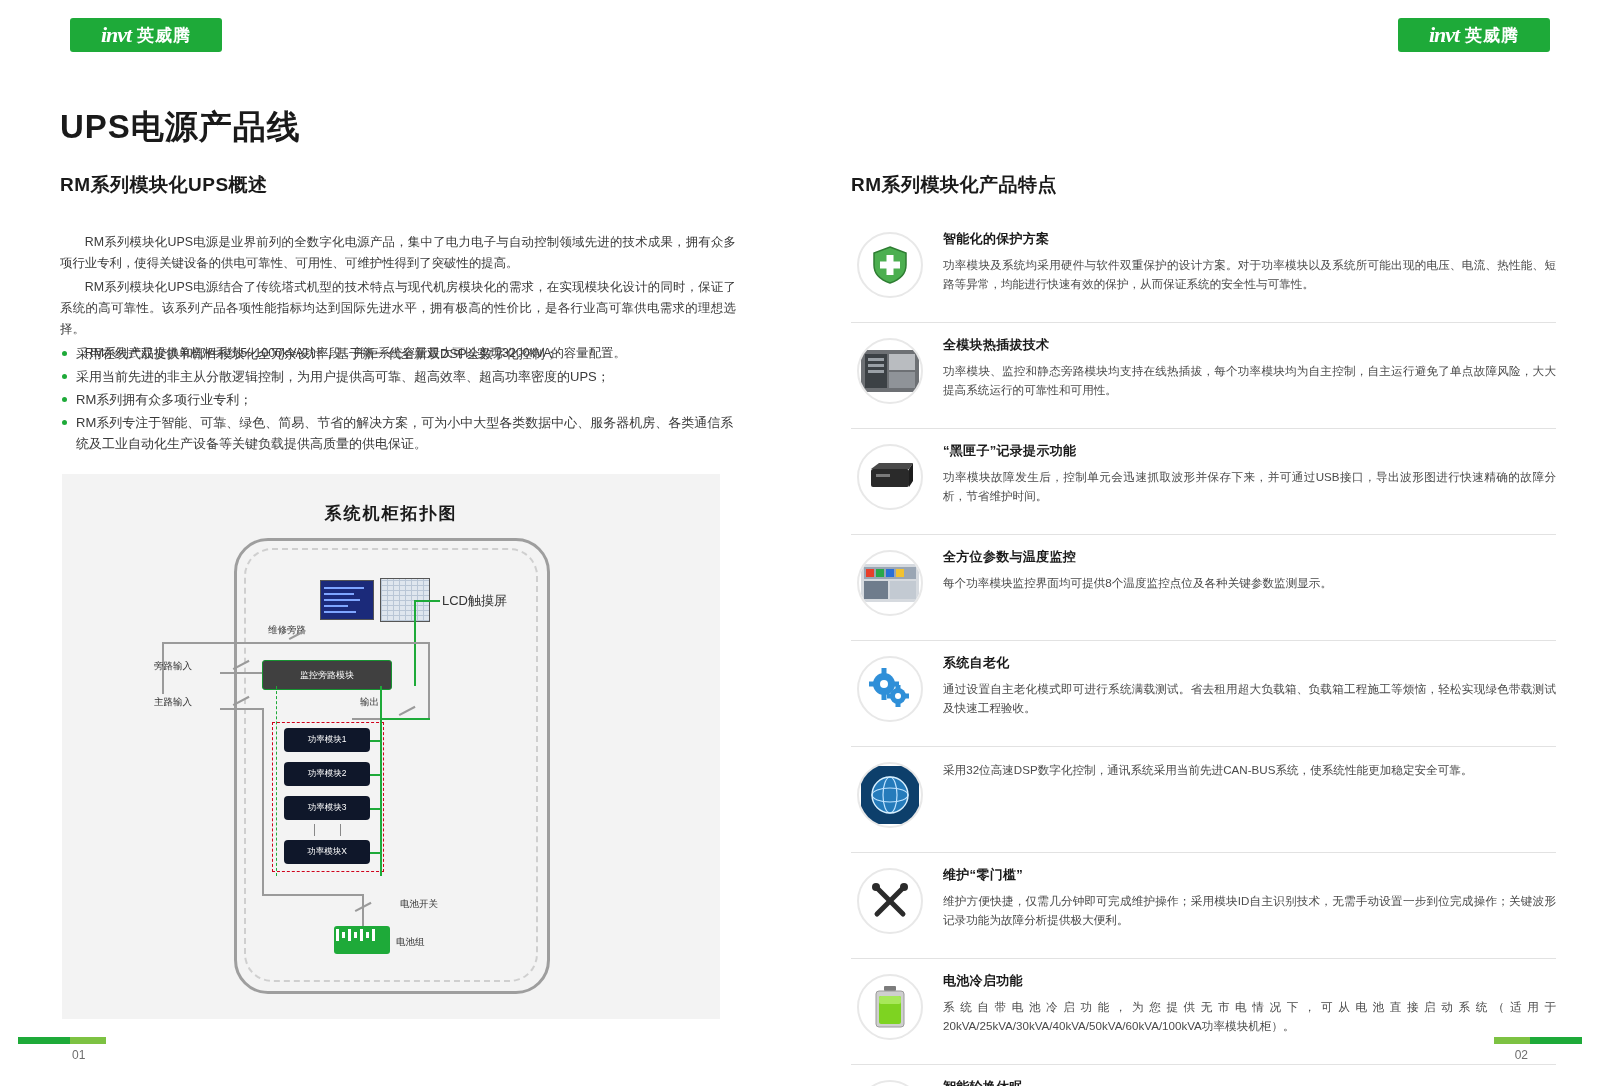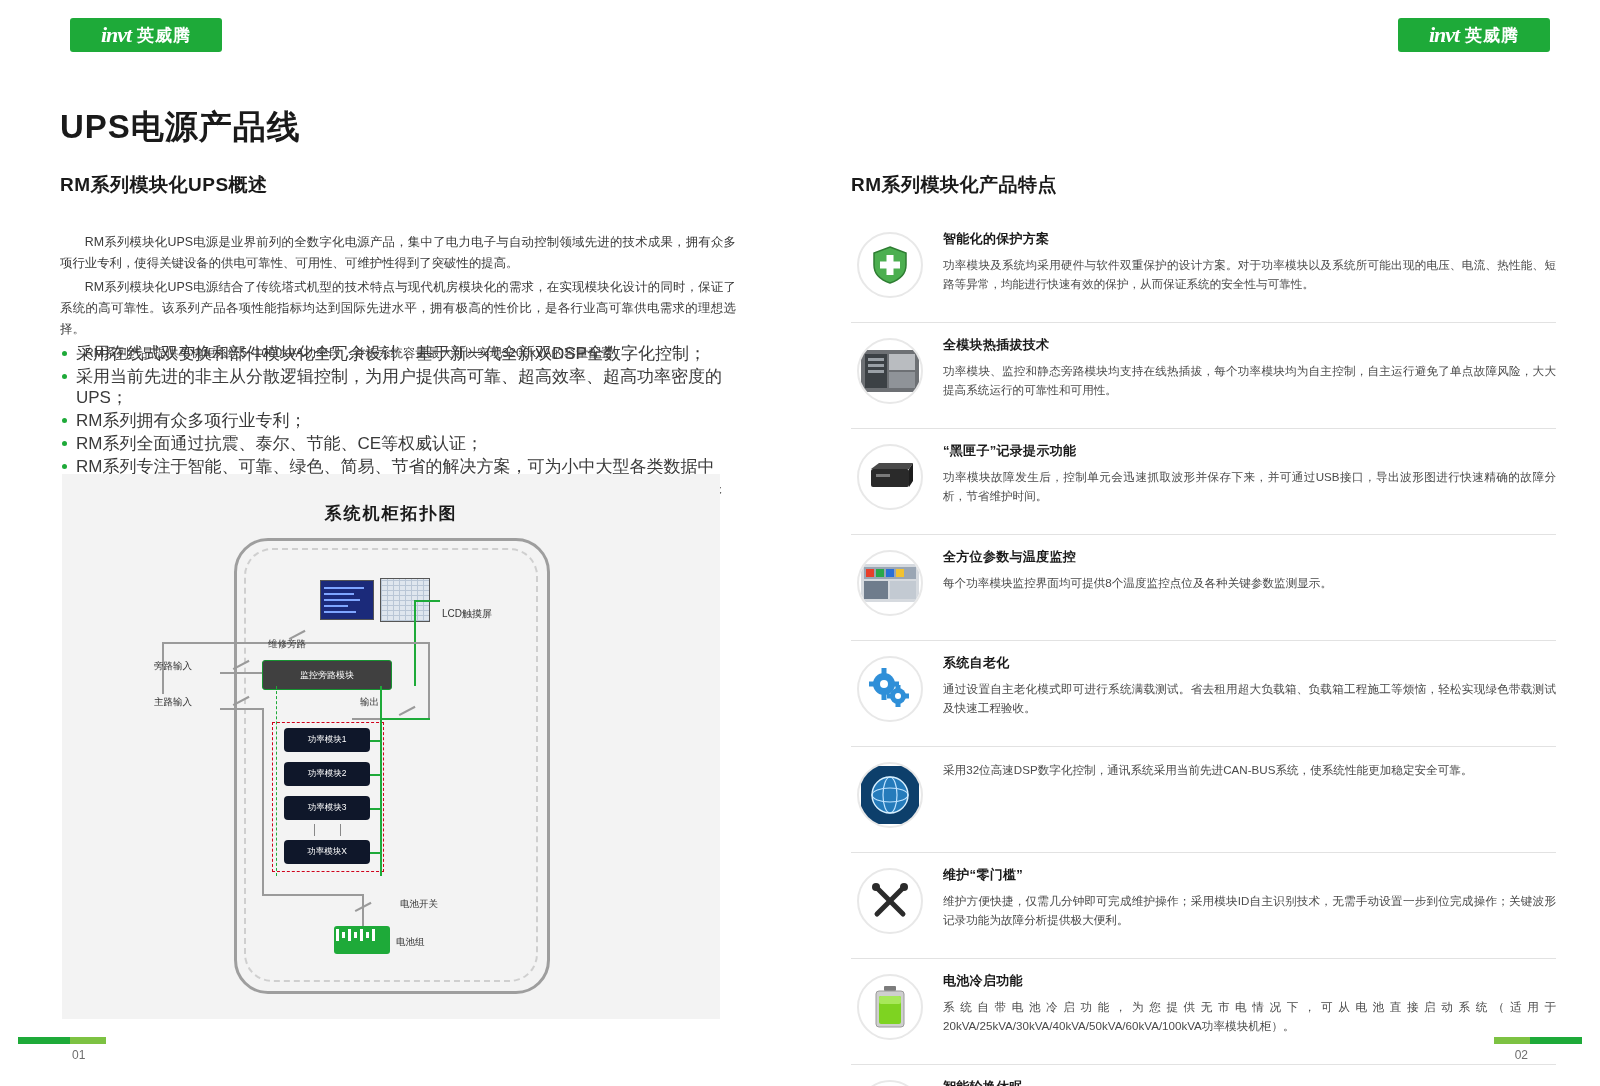--- a/index.html
+++ b/index.html
@@ -45,21 +45,21 @@
   .sub-left{left:60px;top:172px;}
 
   
   .para-block{position:absolute;left:60px;top:232px;width:676px;}
   .para{
     font-size:12.4px;line-height:21px;color:#3a3a3a;text-align:justify;
     text-indent:2em;margin:0 0 3px 0;
   }
   .bullets{position:absolute;left:62px;top:343px;width:676px;}
   .bullet{
-    position:relative;font-size:17px;line-height:21px;color:#3a3a3a;
+    position:relative;font-size:13px;line-height:21px;color:#3a3a3a;
     padding-left:14px;margin-bottom:2px;
   }
   .bullet:before{
     content:"";position:absolute;left:0;top:8px;width:5px;height:5px;
     border-radius:50%;background:#1eaa39;
   }
 
   
   .figure{
     position:absolute;left:62px;top:474px;width:658px;height:545px;
@@ -79,21 +79,21 @@
   }
   .scr{
     position:absolute;border:1px solid #555;
   }
   .scr1{left:258px;top:106px;width:52px;height:38px;background:#1b2a7a;}
   .scr1 .ln{position:absolute;left:3px;height:2px;background:#7fa6ff;}
   .scr2{left:318px;top:104px;width:48px;height:42px;background:#dfe6ee;
         background-image:
           repeating-linear-gradient(0deg,#b9c6d6 0 1px,transparent 1px 5px),
           repeating-linear-gradient(90deg,#b9c6d6 0 1px,transparent 1px 6px);}
-  .lcd-label{position:absolute;left:380px;top:133px;font-size:10px;color:#333;}
+  .lcd-label{position:absolute;left:380px;top:118px;font-size:13px;color:#333;}
   .green-line{position:absolute;background:#1eaa39;}
   .grey-line{position:absolute;background:#9a9a9a;}
   .dash-green{position:absolute;border-left:1.5px dashed #1eaa39;}
   .gbox{
     position:absolute;background:#404040;border-radius:3px;color:#fff;
     font-size:9px;display:flex;align-items:center;justify-content:center;
     border:1px solid #169331;
     text-align:center;
   }
   .mod{
@@ -151,21 +151,20 @@
     <div class="para-block">
       <p class="para">RM系列模块化UPS电源是业界前列的全数字化电源产品，集中了电力电子与自动控制领域先进的技术成果，拥有众多项行业专利，使得关键设备的供电可靠性、可用性、可维护性得到了突破性的提高。</p>
       <p class="para">RM系列模块化UPS电源结合了传统塔式机型的技术特点与现代机房模块化的需求，在实现模块化设计的同时，保证了系统的高可靠性。该系列产品各项性能指标均达到国际先进水平，拥有极高的性价比，是各行业高可靠供电需求的理想选择。</p>
       <p class="para">RM系列产品提供单机柜系统5~1000kVA功率段，并柜系统容量最大可以实现3200kVA的容量配置。</p>
     </div>
 
     <div class="bullets">
       <div class="bullet">采用在线式双变换和部件模块化全冗余设计，基于新一代全新双DSP全数字化控制；</div>
       <div class="bullet">采用当前先进的非主从分散逻辑控制，为用户提供高可靠、超高效率、超高功率密度的UPS；</div>
       <div class="bullet">RM系列拥有众多项行业专利；</div>
-      <div class="bullet">RM系列全面通过抗震、泰尔、节能、CE等权威认证；</div>
       <div class="bullet">RM系列专注于智能、可靠、绿色、简易、节省的解决方案，可为小中大型各类数据中心、服务器机房、各类通信系统及工业自动化生产设备等关键负载提供高质量的供电保证。</div>
     </div>
 
     <div class="figure">
       <div class="fig-title">系统机柜拓扑图</div>
 
       <div class="cabinet"></div>
       <div class="cabinet-inner"></div>
 
       <div class="scr scr1">
@@ -178,21 +177,21 @@
       <div class="scr scr2"></div>
       <div class="lcd-label">LCD触摸屏</div>
 
       <div class="green-line" style="left:352px;top:126px;width:26px;height:1.5px;"></div>
 
       <div class="green-line" style="left:352px;top:126px;width:1.5px;height:86px;"></div>
 
       <div class="grey-line" style="left:100px;top:168px;width:268px;height:1.5px;"></div>
       <div class="grey-line" style="left:100px;top:168px;width:1.5px;height:52px;"></div>
       <div class="grey-line" style="left:366px;top:168px;width:1.5px;height:52px;"></div>
-      <div class="lbl" style="left:200px;top:164px;padding-left:6px;">维修旁路</div>
+      <div class="lbl" style="left:200px;top:150px;padding-left:6px;">维修旁路</div>
 
       <div class="grey-line" style="left:226px;top:160px;width:18px;height:1.5px;transform:rotate(-28deg);"></div>
 
       <div class="lbl" style="left:92px;top:186px;">旁路输入</div>
       <div class="grey-line" style="left:158px;top:198px;width:42px;height:1.5px;"></div>
       <div class="grey-line" style="left:170px;top:190px;width:18px;height:1.5px;transform:rotate(-28deg);"></div>
       <div class="grey-line" style="left:200px;top:198px;width:1.5px;height:0px;"></div>
 
       <div class="gbox" style="left:200px;top:186px;width:128px;height:28px;">监控旁路模块</div>
 

